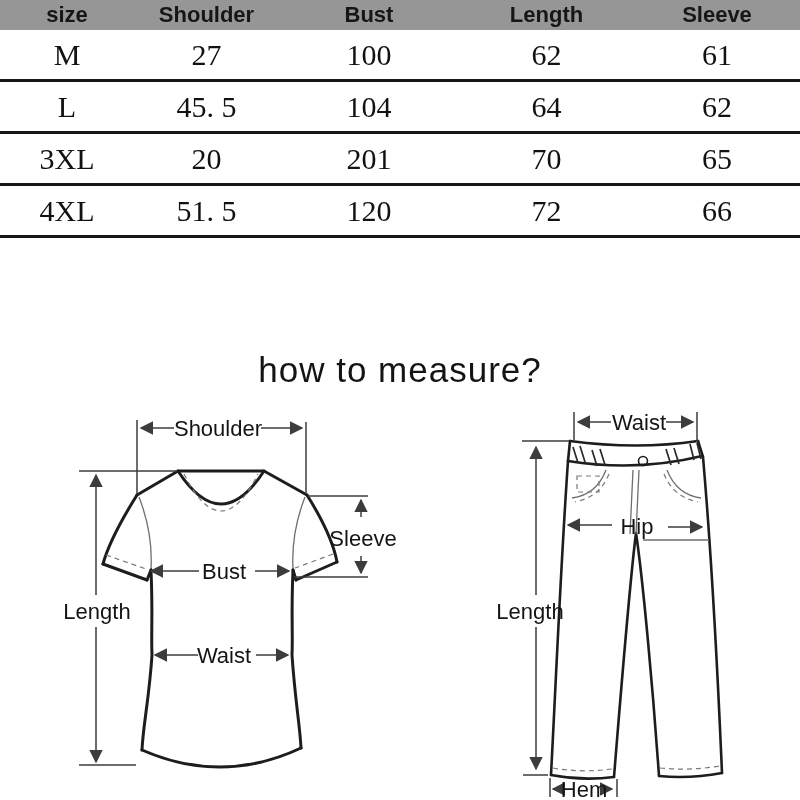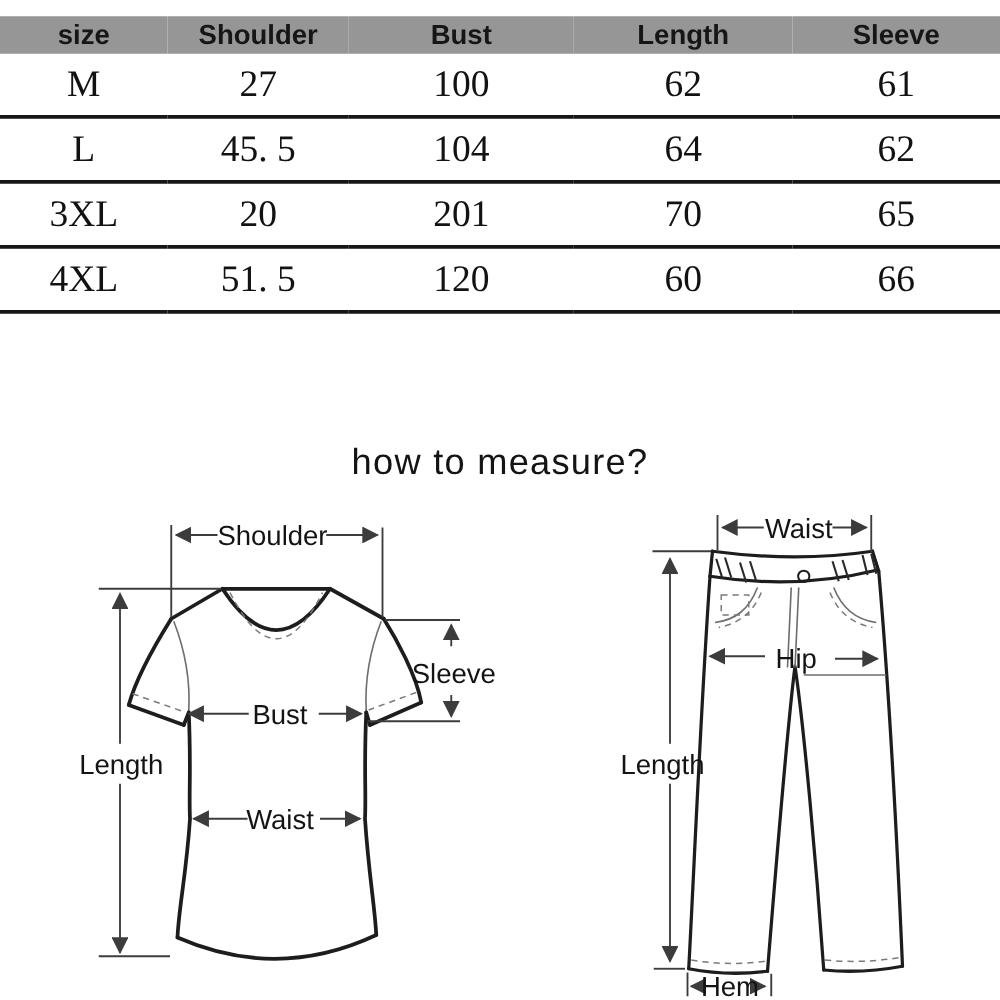--- a/index.html
+++ b/index.html
@@ -2,36 +2,36 @@
 <html><head>
 <meta charset="utf-8">
 <style>
   html,body { margin:0; padding:0; }
   body {
     width:800px; height:800px; position:relative; overflow:hidden;
     background:#ffffff; font-family:"Liberation Sans", sans-serif;
   }
   
   table.size-table {
-    position:absolute; top:13px; left:0; width:800px;
+    position:absolute; top:0; left:0; width:800px;
     border-collapse:collapse; table-layout:fixed;padding-left:37px;
   }
   table.size-table th {
     background:#969696; height:30px; padding:0;
     font-size:22px; font-weight:bold; color:#161616; text-align:center;
   }
   table.size-table td {
     height:49px; padding:0; border-bottom:3px solid #161616;
     text-align:center; vertical-align:middle;
     font-family:"Liberation Serif", serif; font-size:30px; color:#121212;
   }
   
   .measure-title {
     position:absolute; top:349px; left:0; width:800px; height:42px;
-    line-height:42px; text-align:center; font-size:29px;
+    line-height:42px; text-align:center; font-size:35px;
     letter-spacing:1px; color:#141414;
   }
   
   svg.diagrams { position:absolute; top:390px; left:0; }
   .outline { fill:none; stroke:#1d1d1d; stroke-width:3;   stroke-linecap:round; stroke-linejoin:round; }
   .outline2{ fill:none; stroke:#1d1d1d; stroke-width:2.6; stroke-linecap:round; stroke-linejoin:round; }
   .thin    { fill:none; stroke:#6e6e6e; stroke-width:1.3; }
   .thindash{ fill:none; stroke:#7a7a7a; stroke-width:1.2; stroke-dasharray:5 4; }
   .loop    { fill:none; stroke:#2a2a2a; stroke-width:1.7; }
   .meas    { fill:none; stroke:#3c3c3c; stroke-width:1.5; }
@@ -76,21 +76,21 @@
       <td>3XL</td>
       <td>20</td>
       <td>201</td>
       <td>70</td>
       <td>65</td>
     </tr>
     <tr>
       <td>4XL</td>
       <td>51. 5</td>
       <td>120</td>
-      <td>60</td>
+      <td>72</td>
       <td>66</td>
     </tr>
   </tbody>
 </table>
 
 <div class="measure-title">how to measure?</div>
 
 <svg class="diagrams" width="800" height="410" viewBox="0 0 800 410" xmlns="http://www.w3.org/2000/svg">
   <defs>
     <marker id="ah" viewBox="0 0 10 10" refX="9" refY="5" markerWidth="9" markerHeight="9" orient="auto-start-reverse">

